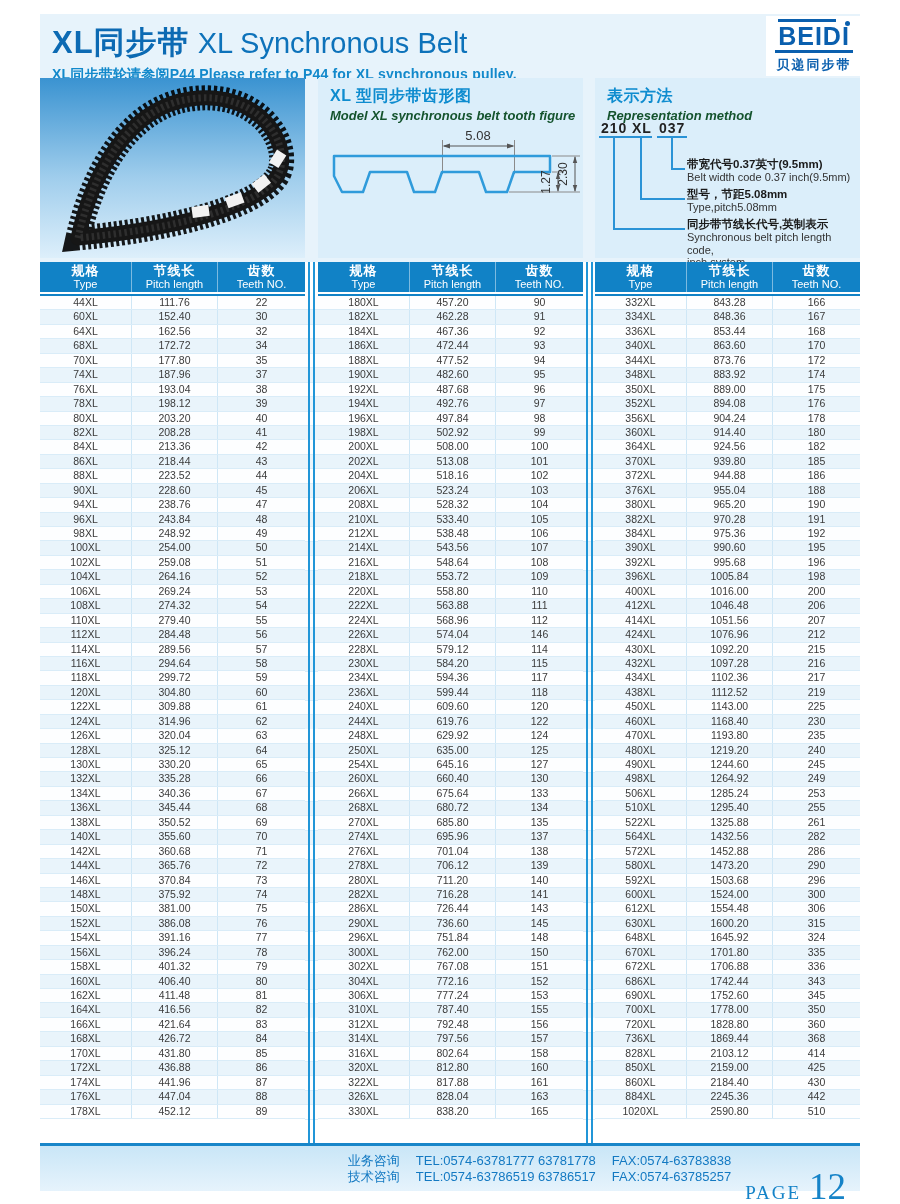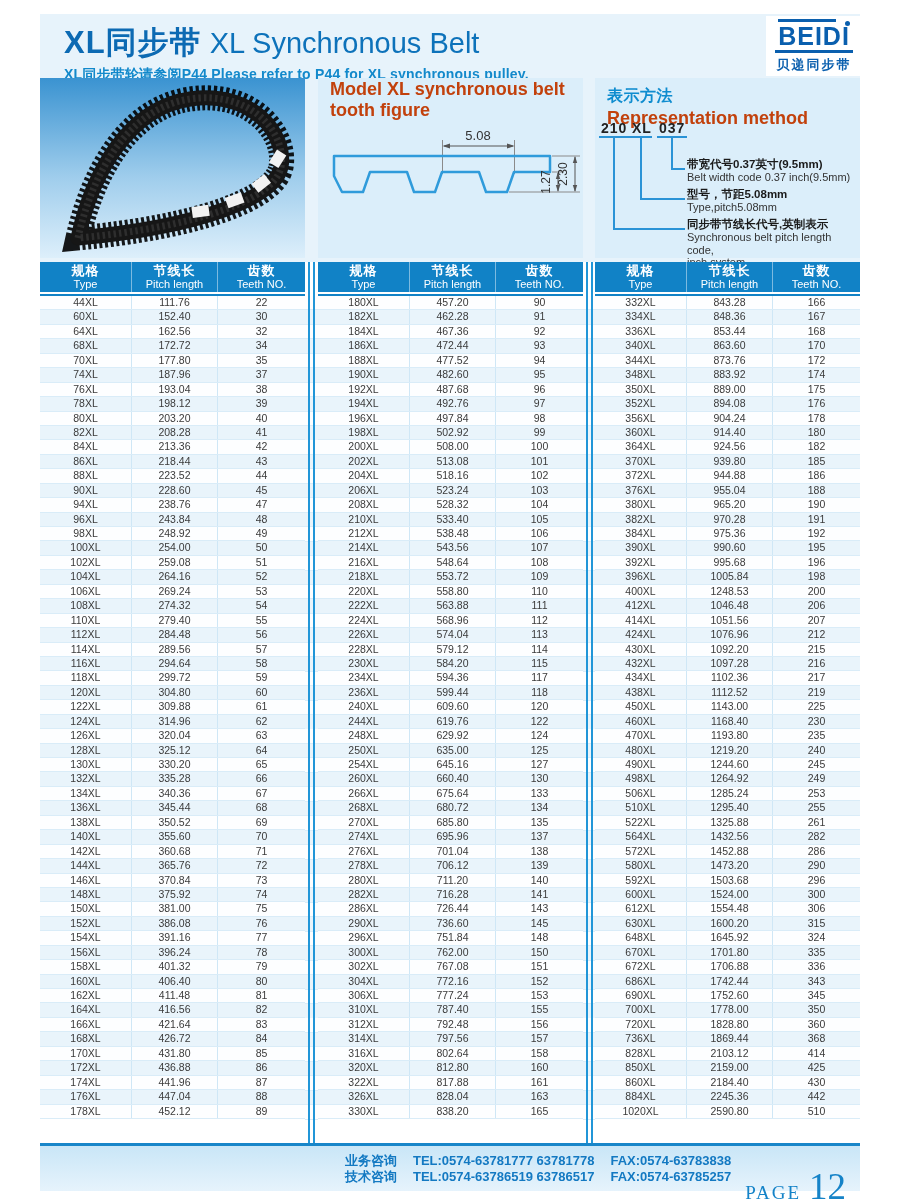--- a/index.html
+++ b/index.html
@@ -1,40 +1,40 @@
 <!DOCTYPE html>
 <html><head>
 <meta charset="utf-8">
 <style>
   html,body{margin:0;padding:0;}
   body{width:900px;height:1204px;position:relative;background:#ffffff;
        font-family:"Liberation Sans","DejaVu Sans",sans-serif;overflow:hidden;}
   .content{position:absolute;left:40px;top:14px;width:820px;height:1178px;background:#e7f3fb;}
 
   
-  .titleblock{position:absolute;left:24px;top:8px;}
+  .titleblock{position:absolute;left:12px;top:8px;}
   .titlerow{white-space:nowrap;}
   .title-zh{font-size:31px;font-weight:bold;color:#0c6ab3;letter-spacing:1px;}
   .title-en{font-size:29px;font-weight:400;color:#0d72ba;margin-left:8px;}
   .subtitle{font-size:14px;font-weight:bold;color:#1289cb;margin-top:2px;letter-spacing:.2px;}
   .logo{position:absolute;left:726px;top:2px;width:96px;height:60px;background:#ffffff;
         display:flex;flex-direction:column;align-items:center;justify-content:center;}
   .logo-topline{width:58px;height:3px;background:#0a5fae;margin-bottom:1px;margin-right:14px;}
   .beidi{font-size:25px;font-weight:bold;color:#0a5fae;letter-spacing:1px;line-height:26px;position:relative;}
   .idot{position:absolute;right:0px;top:-2px;width:5px;height:5px;border-radius:50%;background:#0a5fae;}
   .logo-underline{width:78px;height:3px;background:#0a5fae;margin-top:1px;}
   .logo-tag{font-size:13px;font-weight:bold;color:#0a5fae;letter-spacing:2px;margin-top:3px;}
 
   
   .panel{position:absolute;top:64px;height:180px;width:265px;}
   .panel.photo{left:0;}
   .panel.tooth{left:278px;background:#dbeefa;}
   .panel.repr{left:555px;background:#dbeefa;}
   .ptitle-zh{font-size:16px;font-weight:bold;color:#0e8ccf;padding:8px 0 0 12px;letter-spacing:.5px;}
-  .ptitle-en{font-size:18px;font-weight:bold;color:#c2410c;padding:1px 0 0 12px;}
+  .ptitle-en{font-size:13px;font-weight:bold;color:#14532d;padding:1px 0 0 12px;font-style:italic;}
 
   
   .code-group{position:absolute;top:42px;font-size:14px;font-weight:bold;color:#222;letter-spacing:1px;}
   .cg1{left:6px;} .cg2{left:37px;} .cg3{left:64px;}
   .cline{position:absolute;background:#2a93d6;}
   .note{position:absolute;left:92px;width:170px;}
   .note-zh{font-size:11.5px;font-weight:bold;color:#1a1a1a;line-height:13px;}
   .note-en{font-size:11px;color:#333;line-height:12.5px;white-space:pre-line;}
 
   
@@ -63,21 +63,21 @@
   .vdivider{position:absolute;top:0;height:881px;width:7px;
             border-left:2px solid #2196d8;border-right:2px solid #2196d8;box-sizing:border-box;}
   .vd0{left:268px;} .vd1{left:545.5px;}
   .bottomline{position:absolute;top:881px;left:0;width:820px;height:3px;background:#1886c9;}
 
   
   .footer{position:absolute;left:0;top:1132px;width:820px;height:45px;
           background:linear-gradient(180deg,#c9e6f7,#e6f3fc);
           display:flex;align-items:center;justify-content:flex-end;}
   .contact{display:grid;grid-template-columns:auto auto auto;column-gap:16px;row-gap:1px;
-           font-size:13px;font-weight:bold;color:#1379c2;line-height:15px;}
+           font-size:13px;font-weight:normal;color:#1379c2;line-height:15px;}
   .pagebox{margin-left:14px;margin-right:14px;color:#1583c8;
            font-family:"Liberation Serif","DejaVu Serif",serif;display:flex;align-items:baseline;}
   .page-label{font-size:19px;letter-spacing:2px;margin-top:48px;}
   .page-num{font-size:37px;margin-left:8px;line-height:34px;}
 </style>
 </head>
 <body>
 
 <div class="content">
 
@@ -112,20 +112,21 @@
           <rect x="152" y="128" width="17" height="11" transform="rotate(-8 160 133)"></rect>
           <rect x="186" y="117" width="17" height="11" transform="rotate(-20 194 122)"></rect>
           <rect x="213" y="100" width="16" height="11" transform="rotate(-38 221 105)"></rect>
           <rect x="230" y="76" width="15" height="11" transform="rotate(-58 237 81)"></rect>
         </g>
       </g>
     </svg>
   </div>
 
   <div class="panel tooth">
+    <div class="ptitle-zh">XL 型同步带齿形图</div>
     <div class="ptitle-en">Model XL synchronous belt tooth figure</div>
     <svg width="265" height="130" viewBox="0 0 265 130" style="position:absolute;left:0;top:48px;">
 
       <g stroke="#8a8a8a" stroke-width="1">
         <line x1="124.5" y1="14" x2="124.5" y2="48"></line>
         <line x1="196.5" y1="14" x2="196.5" y2="48"></line>
       </g>
       <line x1="126" y1="20" x2="195" y2="20" stroke="#555" stroke-width="1"></line>
       <polygon points="124.5,20 132,17.5 132,22.5" fill="#555"></polygon>
       <polygon points="196.5,20 189,17.5 189,22.5" fill="#555"></polygon>
@@ -619,21 +620,21 @@
             <div class="tcell c2">111</div>
           </div>
           <div class="trow odd">
             <div class="tcell c0">224XL</div>
             <div class="tcell c1">568.96</div>
             <div class="tcell c2">112</div>
           </div>
           <div class="trow even">
             <div class="tcell c0">226XL</div>
             <div class="tcell c1">574.04</div>
-            <div class="tcell c2">113</div>
+            <div class="tcell c2">146</div>
           </div>
           <div class="trow odd">
             <div class="tcell c0">228XL</div>
             <div class="tcell c1">579.12</div>
             <div class="tcell c2">114</div>
           </div>
           <div class="trow even">
             <div class="tcell c0">230XL</div>
             <div class="tcell c1">584.20</div>
             <div class="tcell c2">115</div>
@@ -908,21 +909,21 @@
             <div class="tcell c1">995.68</div>
             <div class="tcell c2">196</div>
           </div>
           <div class="trow even">
             <div class="tcell c0">396XL</div>
             <div class="tcell c1">1005.84</div>
             <div class="tcell c2">198</div>
           </div>
           <div class="trow odd">
             <div class="tcell c0">400XL</div>
-            <div class="tcell c1">1248.53</div>
+            <div class="tcell c1">1016.00</div>
             <div class="tcell c2">200</div>
           </div>
           <div class="trow even">
             <div class="tcell c0">412XL</div>
             <div class="tcell c1">1046.48</div>
             <div class="tcell c2">206</div>
           </div>
           <div class="trow odd">
             <div class="tcell c0">414XL</div>
             <div class="tcell c1">1051.56</div>

